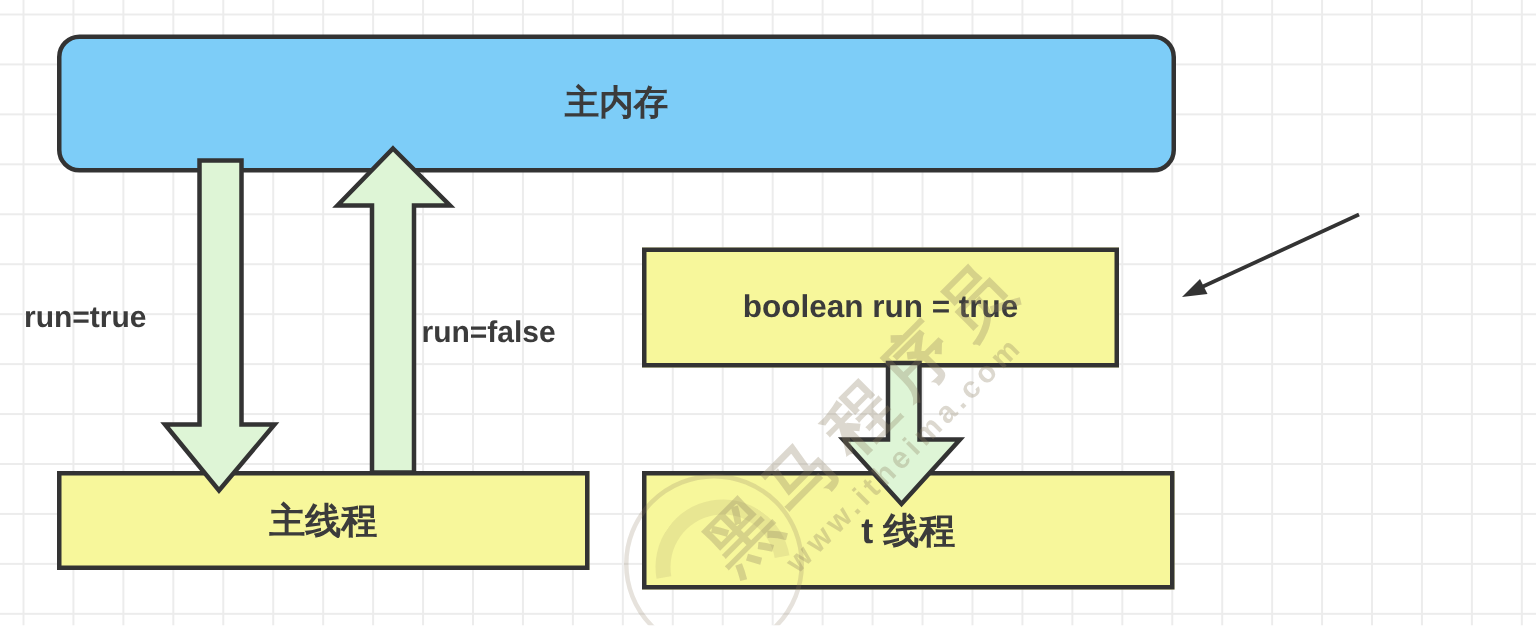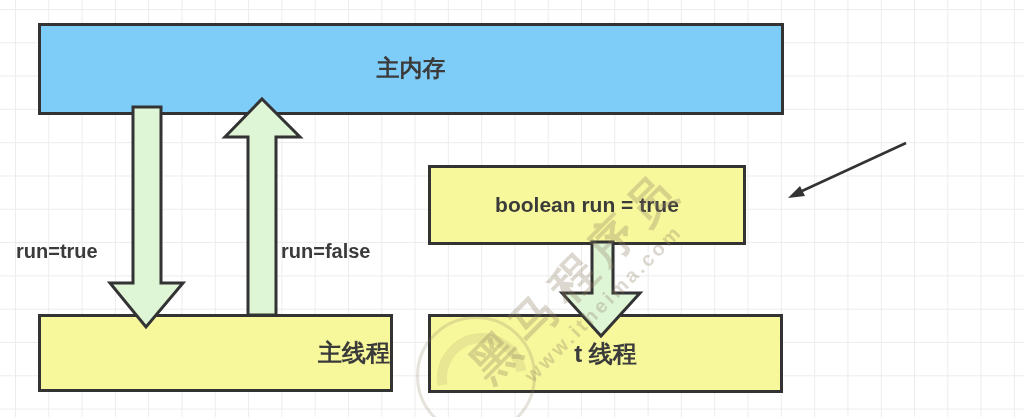--- a/index.html
+++ b/index.html
@@ -12,31 +12,31 @@
     background-size:33.3px 33.3px;
     background-position:15px 9px;
     font-family:"Liberation Sans","DejaVu Sans",sans-serif;
   }
   .box{
     position:absolute;box-sizing:border-box;z-index:2;
     border:3px solid #333333;
     display:flex;flex-direction:column;align-items:center;justify-content:center;
     font-weight:bold;color:#3b3b3b;text-align:center;
   }
-  .box-mainmem{left:38px;top:23px;width:746px;height:92px;background:#7dcdf8;}
+  .box-mainmem{left:38px;top:23px;width:746px;height:92px;background:#7dcdf8;border-radius:15px;}
   .box-mainmem .cjk-line{font-size:23px;line-height:1.3;}
   .box-mainmem .code-line{font-size:21px;line-height:1.4;}
-  .box-mainthread{left:38px;top:314px;width:355px;height:78px;background:#f7f79b;font-size:24px;align-items:flex-end;}
+  .box-mainthread{left:38px;top:314px;width:355px;height:66px;background:#f7f79b;font-size:24px;}
   .box-cache{left:428px;top:165px;width:318px;height:80px;background:#f7f79b;font-size:21px;}
   .box-tthread{left:428px;top:314px;width:355px;height:79px;background:#f7f79b;font-size:24px;}
   .flow-label{
-    position:absolute;z-index:3;font-weight:bold;color:#3b3b3b;font-size:20px;white-space:nowrap;margin-top:39px;
+    position:absolute;z-index:3;font-weight:bold;color:#3b3b3b;font-size:20px;white-space:nowrap;
   }
   .lbl-runtrue{left:16px;top:201px;}
-  .lbl-runfalse{left:281px;top:201px;}
+  .lbl-runfalse{left:281px;top:211px;}
   .lbl-cache{
     position:absolute;z-index:3;left:907px;top:119px;white-space:nowrap;
     color:#1a1aef;font-weight:bold;font-style:italic;font-size:20px;
   }
   .overlay{position:absolute;left:0;top:0;z-index:5;pointer-events:none;}
   .watermark{
     position:absolute;z-index:6;pointer-events:none;
     left:585px;top:285px;width:460px;margin-left:-230px;
     transform:translateY(-50%) rotate(-45deg);
     text-align:center;color:rgba(140,125,95,0.30);

